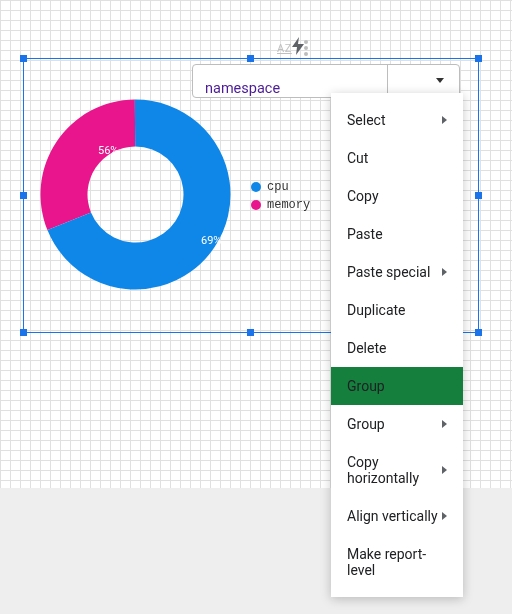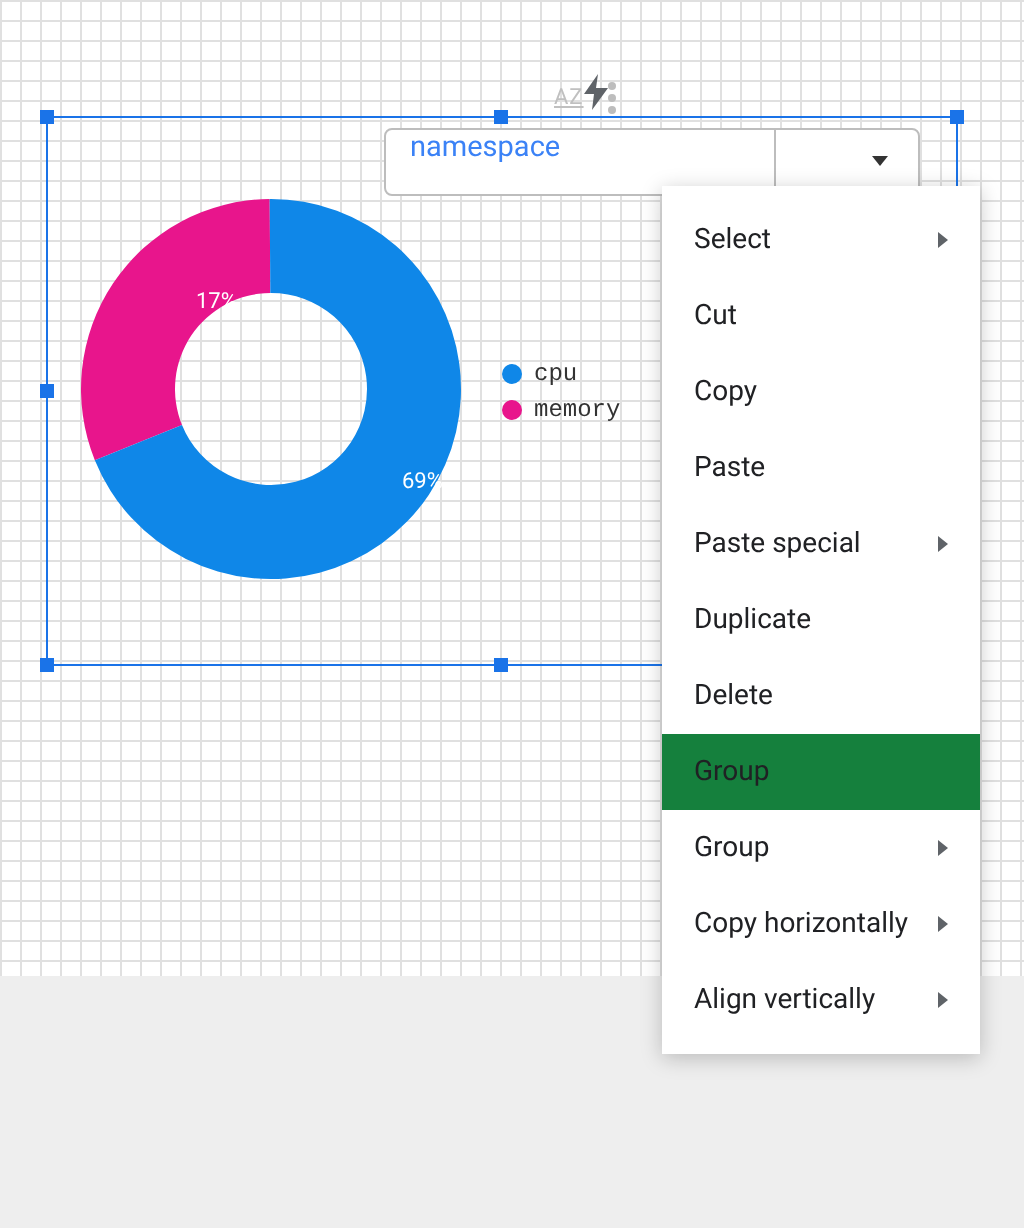--- a/index.html
+++ b/index.html
@@ -68,24 +68,24 @@
 .dropdown-box {
   position: absolute;
   left: 192px;
   top: 64px;
   width: 268px;
   height: 34px;
   background: #fff;
   border: 1px solid #bdbdbd;
   border-radius: 4px;
   display: flex;
-  align-items: flex-start;
+  align-items: flex-end;
   padding: 0 12px;
   font-size: 14.5px;
-  color: #3b82f6;
+  color: #4c1d95;
   justify-content: space-between;
 }
 .dropdown-box .sep {
   position: absolute;
   left: 194px;
   top: 0; bottom: 0;
   width: 1px;
   background: #bdbdbd;
 }
 .dropdown-box .arrow {
@@ -128,21 +128,21 @@
 .legend-swatch {
   width: 10px; height: 10px; border-radius: 50%;
 }
 .sw-blue { background: #0f87e8; }
 .sw-pink { background: #e8158c; }
 
 .context-menu {
   position: absolute;
   left: 331px;
   top: 93px;
-  width: 159px;
+  width: 132px;
   background: #fff;
   box-shadow: 0 2px 10px rgba(0,0,0,0.22);
   padding: 8px 0;
   font-size: 14px;
   color: #202124;
 }
 .context-menu .item {
   padding: 11px 16px;
   display: flex;
   justify-content: space-between;
@@ -196,21 +196,21 @@
   <span>namespace</span>
   <div class="sep"></div>
   <div class="arrow"></div>
 </div>
 
 <div class="donut-wrap">
   <svg width="205" height="205" viewBox="0 0 205 205" id="donut-svg">
       <path d="M 14.4175338161552 138.08762637451164 A 95 95 0 0 1 101.83678027169366 7.502315082987494 L 102.16489950569785 54.50116972614105 A 48 48 0 0 0 57.995174980794204 120.48111648396377 Z" fill="#e8158c"></path>
       <path d="M 101.83678027169366 7.502315082987494 A 95 95 0 1 1 14.417533816155213 138.0876263745117 L 57.99517498079422 120.4811164839638 A 48 48 0 1 0 102.16489950569785 54.50116972614105 Z" fill="#0f87e8"></path>
     </svg>
-  <div class="donut-labels lbl1">17%</div>
+  <div class="donut-labels lbl1">56%</div>
   <div class="donut-labels lbl2">69%</div>
 </div>
 
 <div class="legend">
   <div class="legend-row">
     <div class="legend-swatch sw-blue"></div>
     <span>cpu</span>
   </div>
   <div class="legend-row">
     <div class="legend-swatch sw-pink"></div>
@@ -250,13 +250,16 @@
       <div class="sub-arrow"></div>
     </div>
     <div class="item">
       <span>Copy horizontally</span>
       <div class="sub-arrow"></div>
     </div>
     <div class="item">
       <span>Align vertically</span>
       <div class="sub-arrow"></div>
     </div>
+    <div class="item">
+      <span>Make report-level</span>
+    </div>
   </div>
 
 </body></html>

